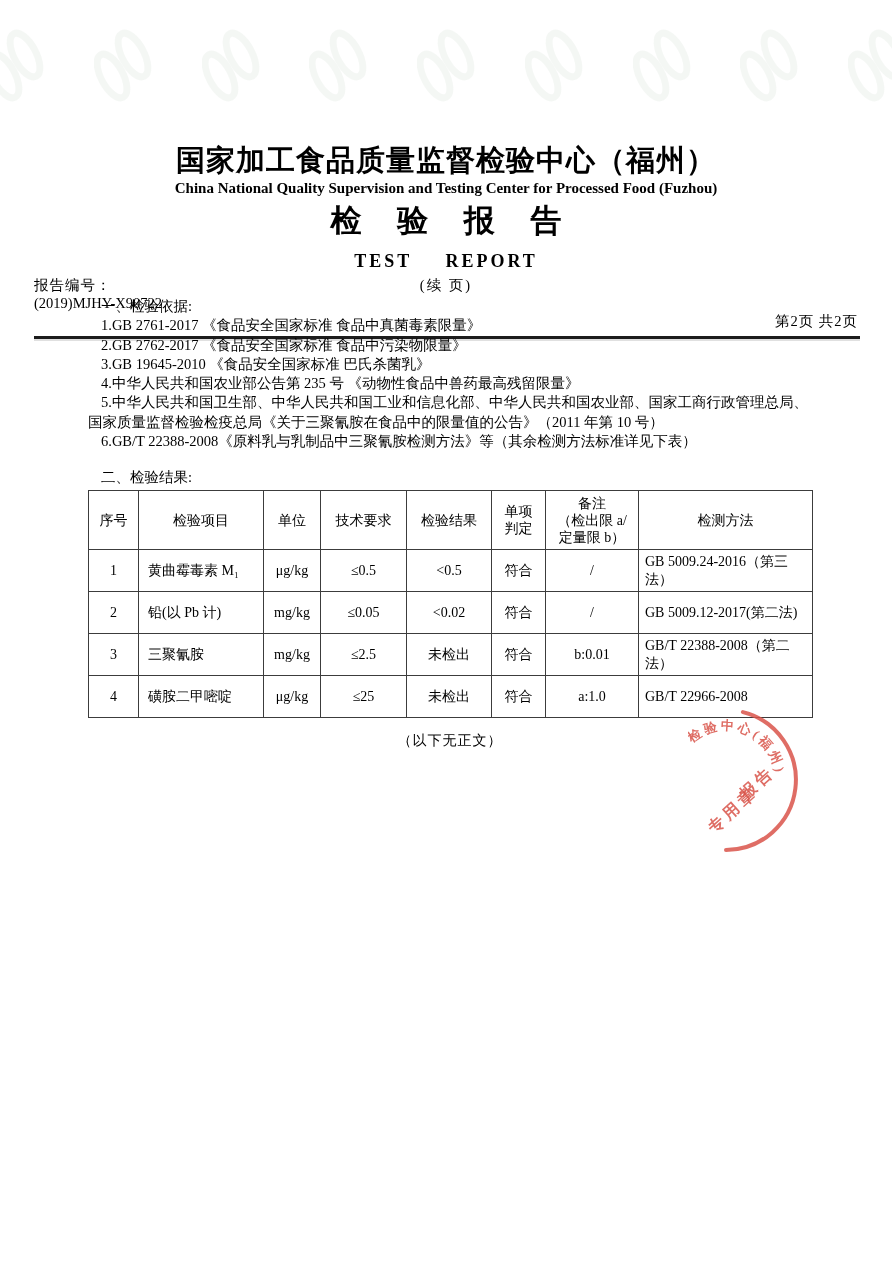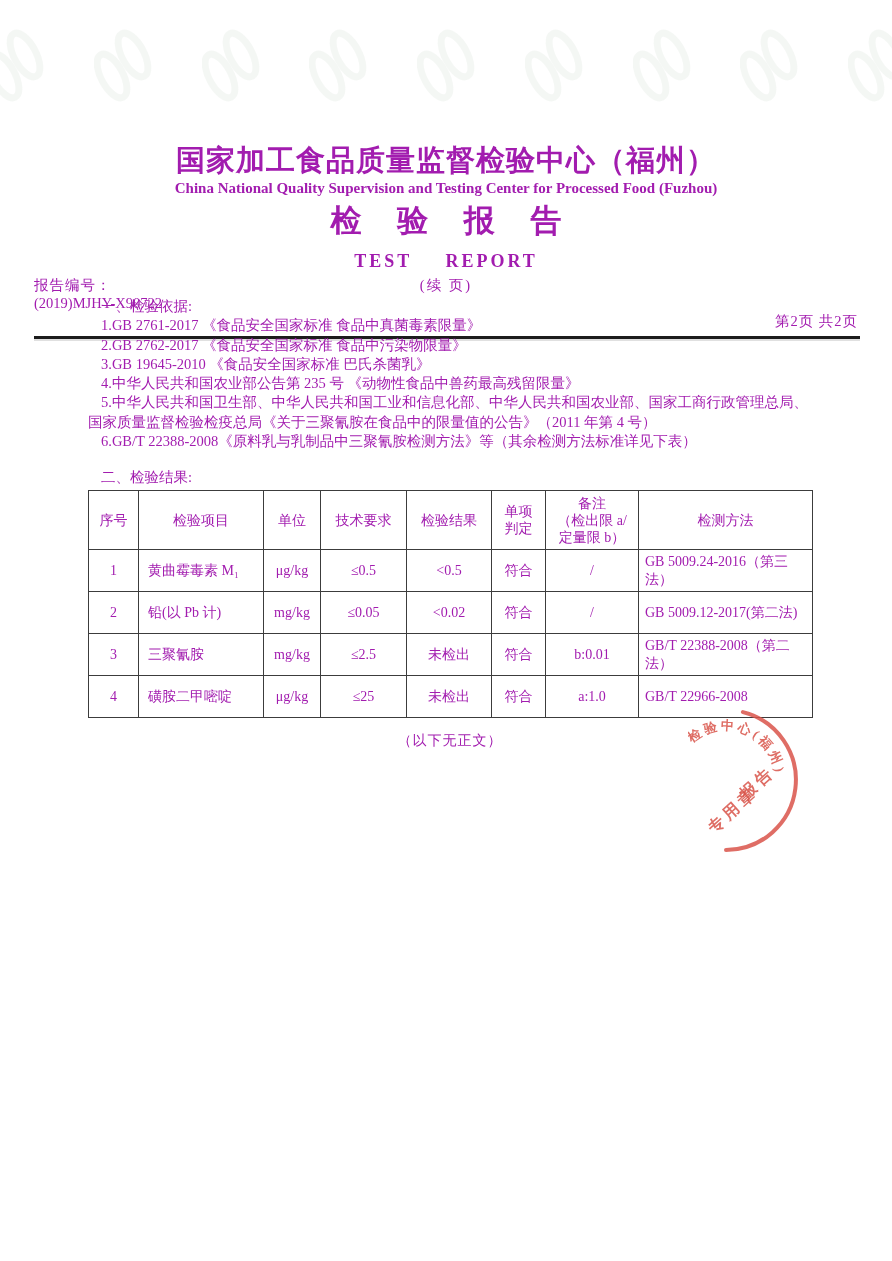--- a/index.html
+++ b/index.html
@@ -2,21 +2,21 @@
 <html><head>
 <meta charset="utf-8">
 <style>
   html,body{margin:0;padding:0;background:#e8e8e8;}
   .page{
     position:relative;
     width:892px;height:1261px;
     margin:0 auto;
     background:#ffffff;
     font-family:"Liberation Serif","DejaVu Serif",serif;
-    color:#a21caf;
+    color:#000000;
     overflow:hidden;
   }
   
   .watermarks{
     position:absolute;top:26px;left:-14px;right:-14px;
     display:flex;justify-content:space-between;
     opacity:0.06;pointer-events:none;
   }
   .watermarks svg{display:block;}
 
@@ -173,21 +173,21 @@
     </div>
     <div class="rule"></div>
   </header>
 
   <section class="basis">
     <p>一、检验依据:</p>
     <p>1.GB 2761-2017 《食品安全国家标准 食品中真菌毒素限量》</p>
     <p>2.GB 2762-2017 《食品安全国家标准 食品中污染物限量》</p>
     <p>3.GB 19645-2010 《食品安全国家标准 巴氏杀菌乳》</p>
     <p>4.中华人民共和国农业部公告第 235 号 《动物性食品中兽药最高残留限量》</p>
-    <p>5.中华人民共和国卫生部、中华人民共和国工业和信息化部、中华人民共和国农业部、国家工商行政管理总局、国家质量监督检验检疫总局《关于三聚氰胺在食品中的限量值的公告》（2011 年第 4 号）</p>
+    <p>5.中华人民共和国卫生部、中华人民共和国工业和信息化部、中华人民共和国农业部、国家工商行政管理总局、国家质量监督检验检疫总局《关于三聚氰胺在食品中的限量值的公告》（2011 年第 10 号）</p>
     <p>6.GB/T 22388-2008《原料乳与乳制品中三聚氰胺检测方法》等（其余检测方法标准详见下表）</p>
   </section>
 
   <section class="results">
     <p class="results-heading">二、检验结果:</p>
     <table class="results-table">
       <colgroup>
         <col style="width:50px">
           <col style="width:125px">
           <col style="width:57px">

